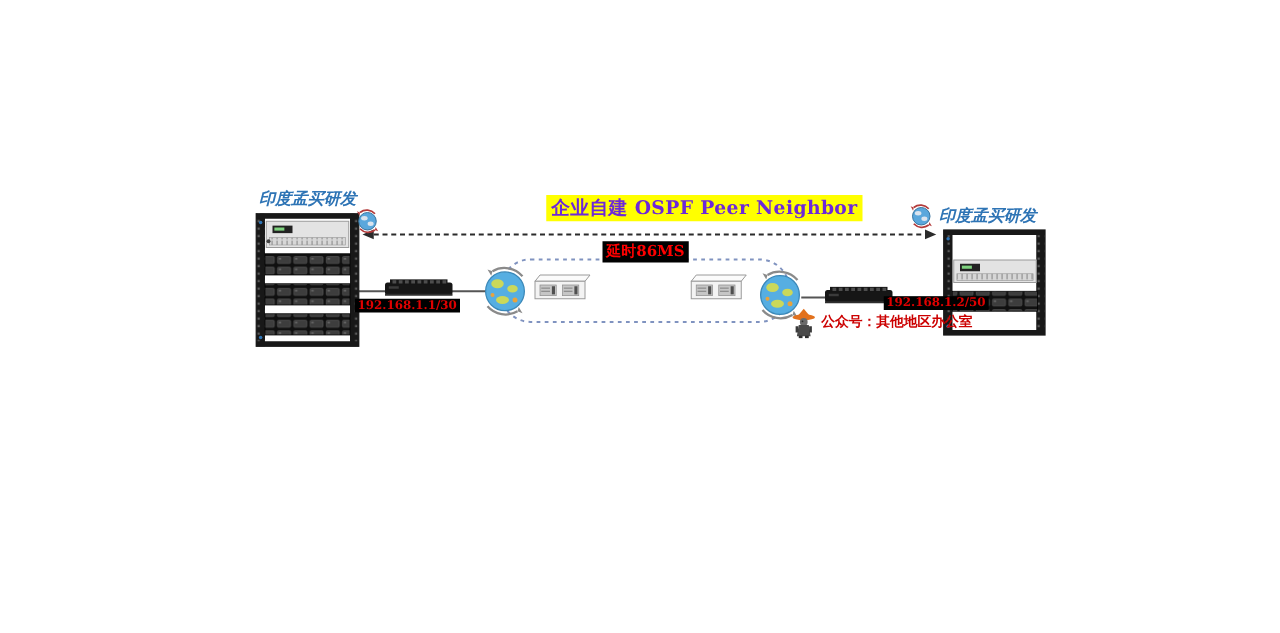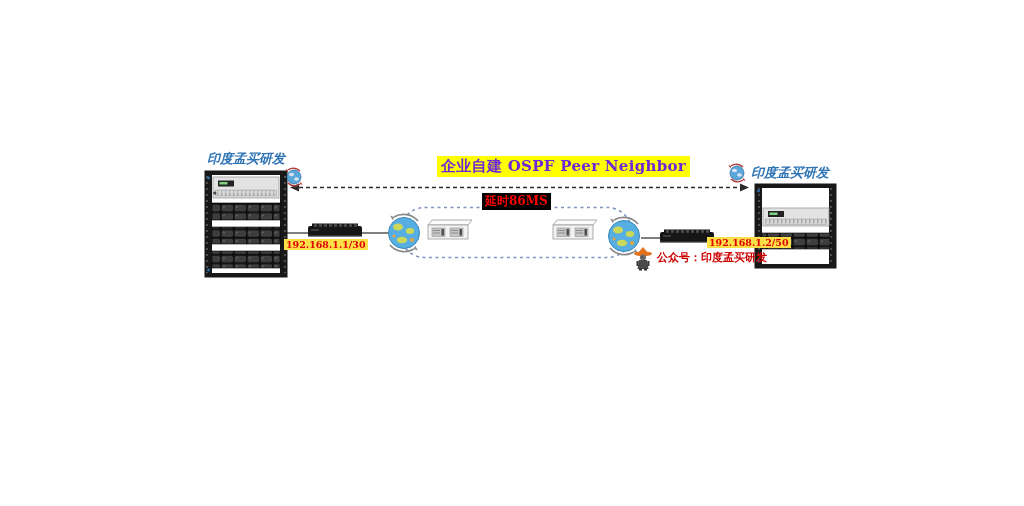--- a/index.html
+++ b/index.html
@@ -7,21 +7,21 @@
           font-family:"DejaVu Serif","Liberation Serif",serif;}
   .canvas svg{position:absolute;left:0;top:0;}
   .lbl{position:absolute;white-space:nowrap;}
   .title{left:437px;top:156px;font-size:15px;font-weight:bold;color:#6d28d9;
          background:#ffff00;padding:1px 4px;letter-spacing:.3px;}
   .latency{left:482px;top:193px;font-size:12px;font-weight:bold;color:#ff0000;
            background:#000000;padding:0 3px;}
   .site{color:#2e74b5;font-weight:bold;font-style:italic;font-size:13px;text-align:center;}
   .site-left{left:200px;top:150px;width:92px;}
   .site-right{left:742px;top:164px;width:96px;}
-  .ip{font-size:9.5px;font-weight:bold;color:#e00000;background:#fde047;padding:0 2px;}
+  .ip{font-size:9.5px;font-weight:bold;color:#e00000;background:#000000;padding:0 2px;}
   .ip-left{left:284px;top:239px;}
   .ip-right{left:707px;top:237px;}
   .watermark{left:657px;top:250px;font-size:11px;font-weight:bold;color:#cc0000;}
 </style>
 </head>
 <body>
 
 <div class="canvas">
 
   <svg width="1024" height="506" viewBox="0 0 1024 506">
@@ -170,14 +170,14 @@
       <rect x="10" y="21.5" width="3" height="2" fill="#2e2e2e"></rect>
     </g>
   </svg>
 
   <div class="lbl title">企业自建 OSPF Peer Neighbor</div>
   <div class="lbl latency">延时86MS</div>
   <div class="lbl site site-left">印度孟买研发</div>
   <div class="lbl site site-right">印度孟买研发</div>
   <div class="lbl ip ip-left">192.168.1.1/30</div>
   <div class="lbl ip ip-right">192.168.1.2/50</div>
-  <div class="lbl watermark">公众号：印度孟买研发</div>
+  <div class="lbl watermark">公众号：其他地区办公室</div>
 </div>
 
 </body></html>

